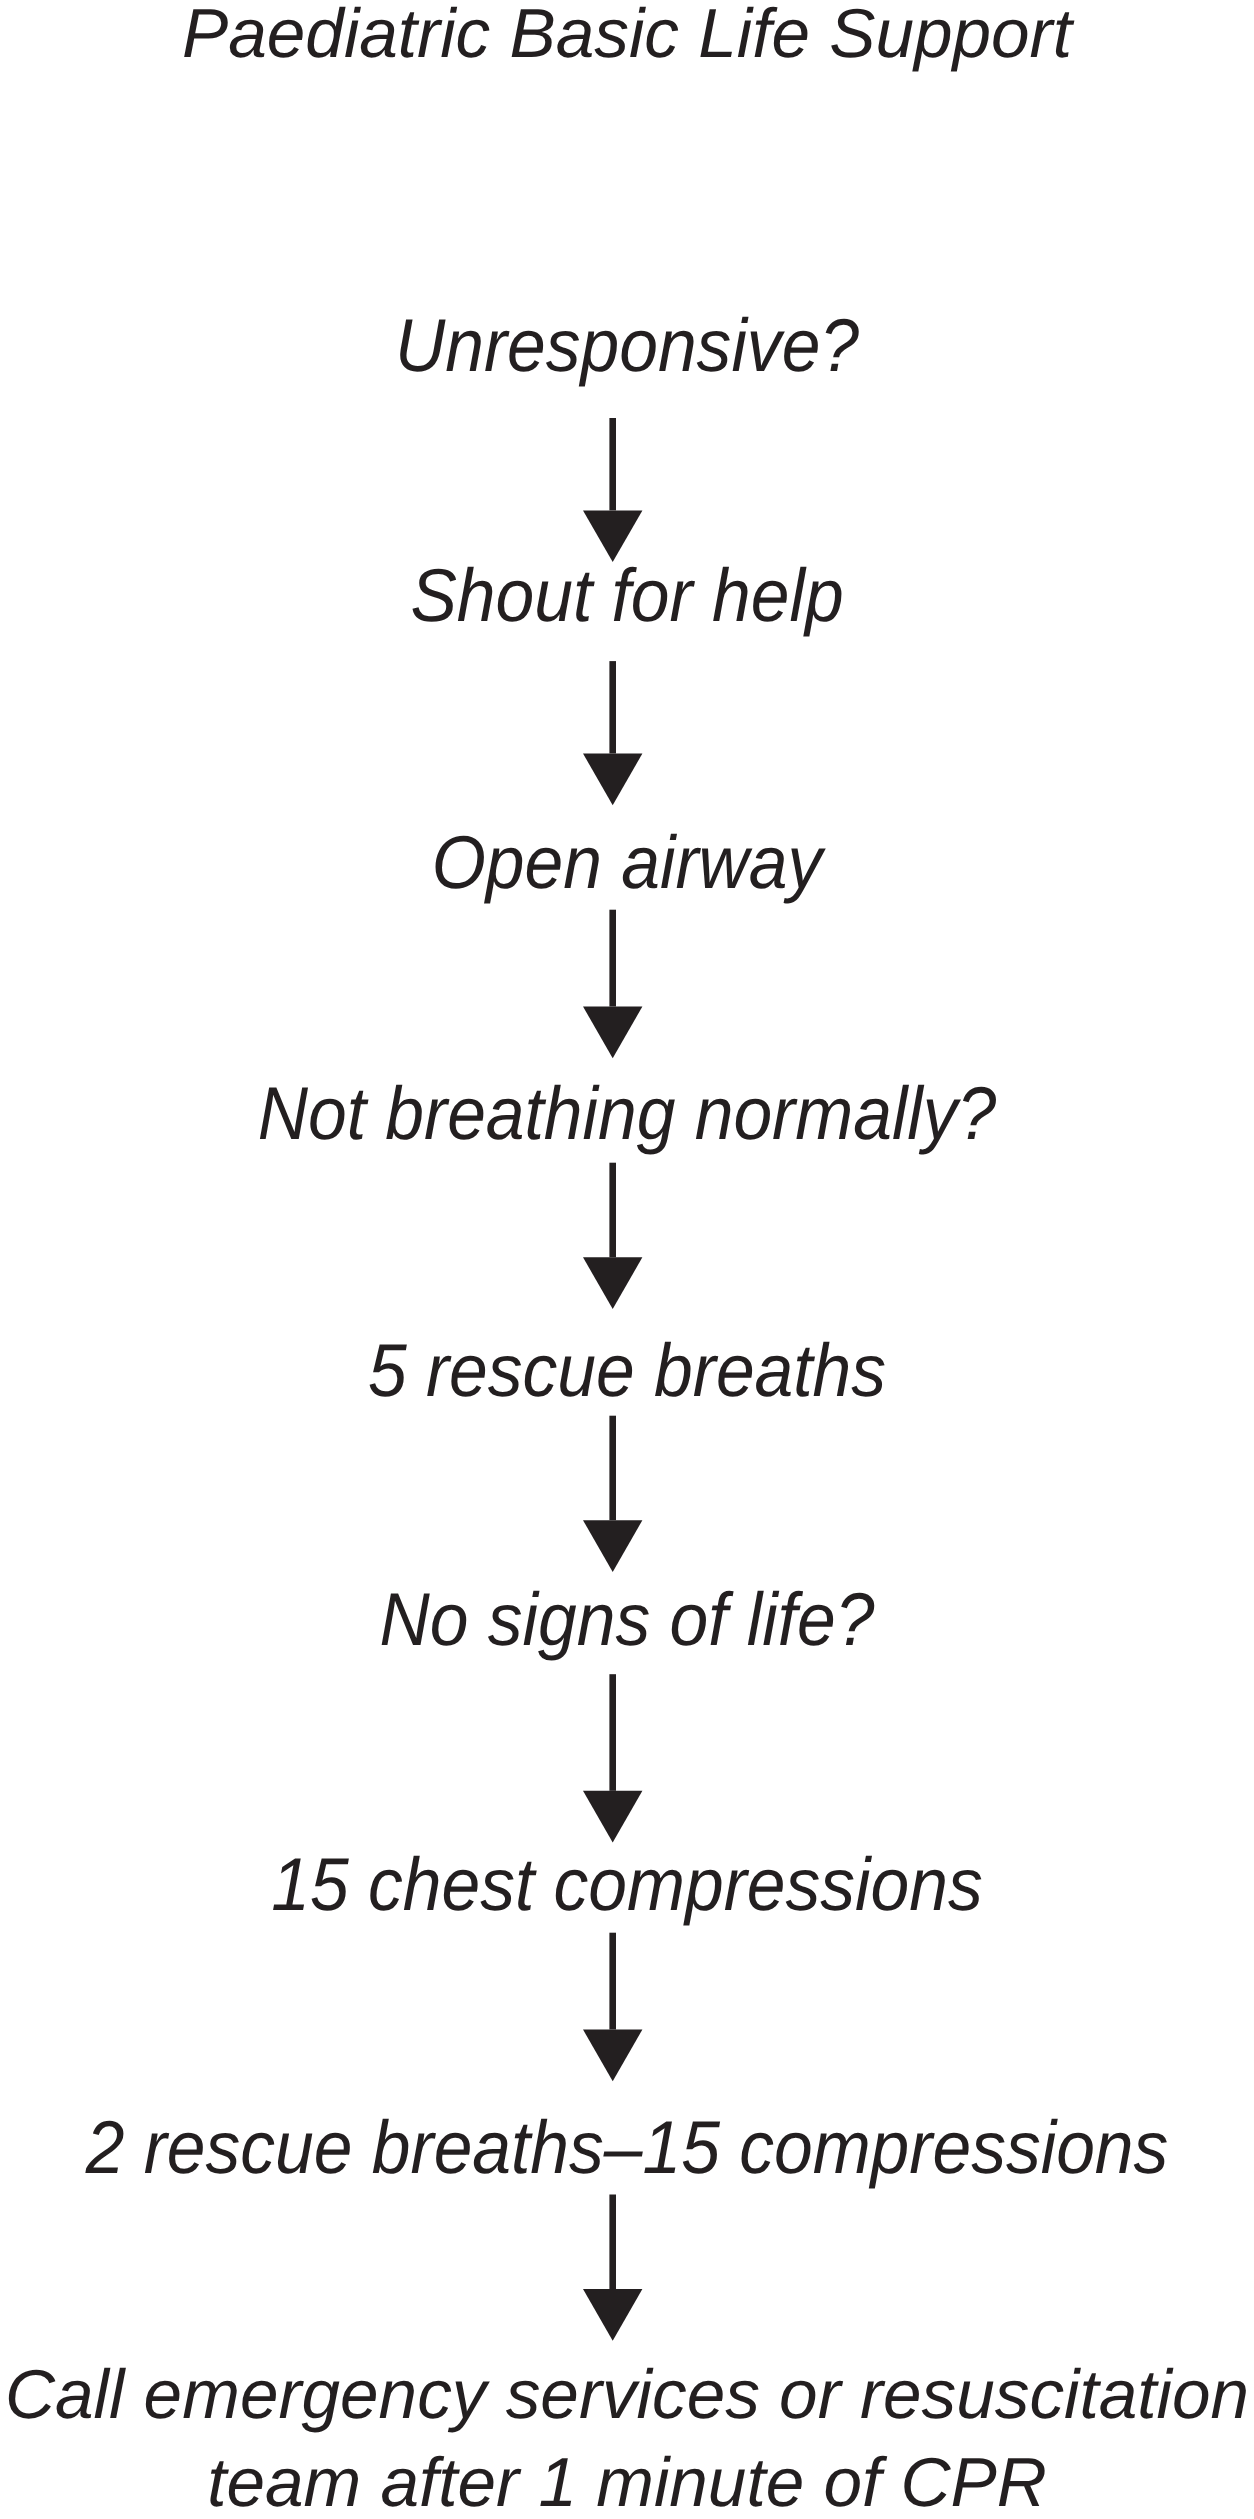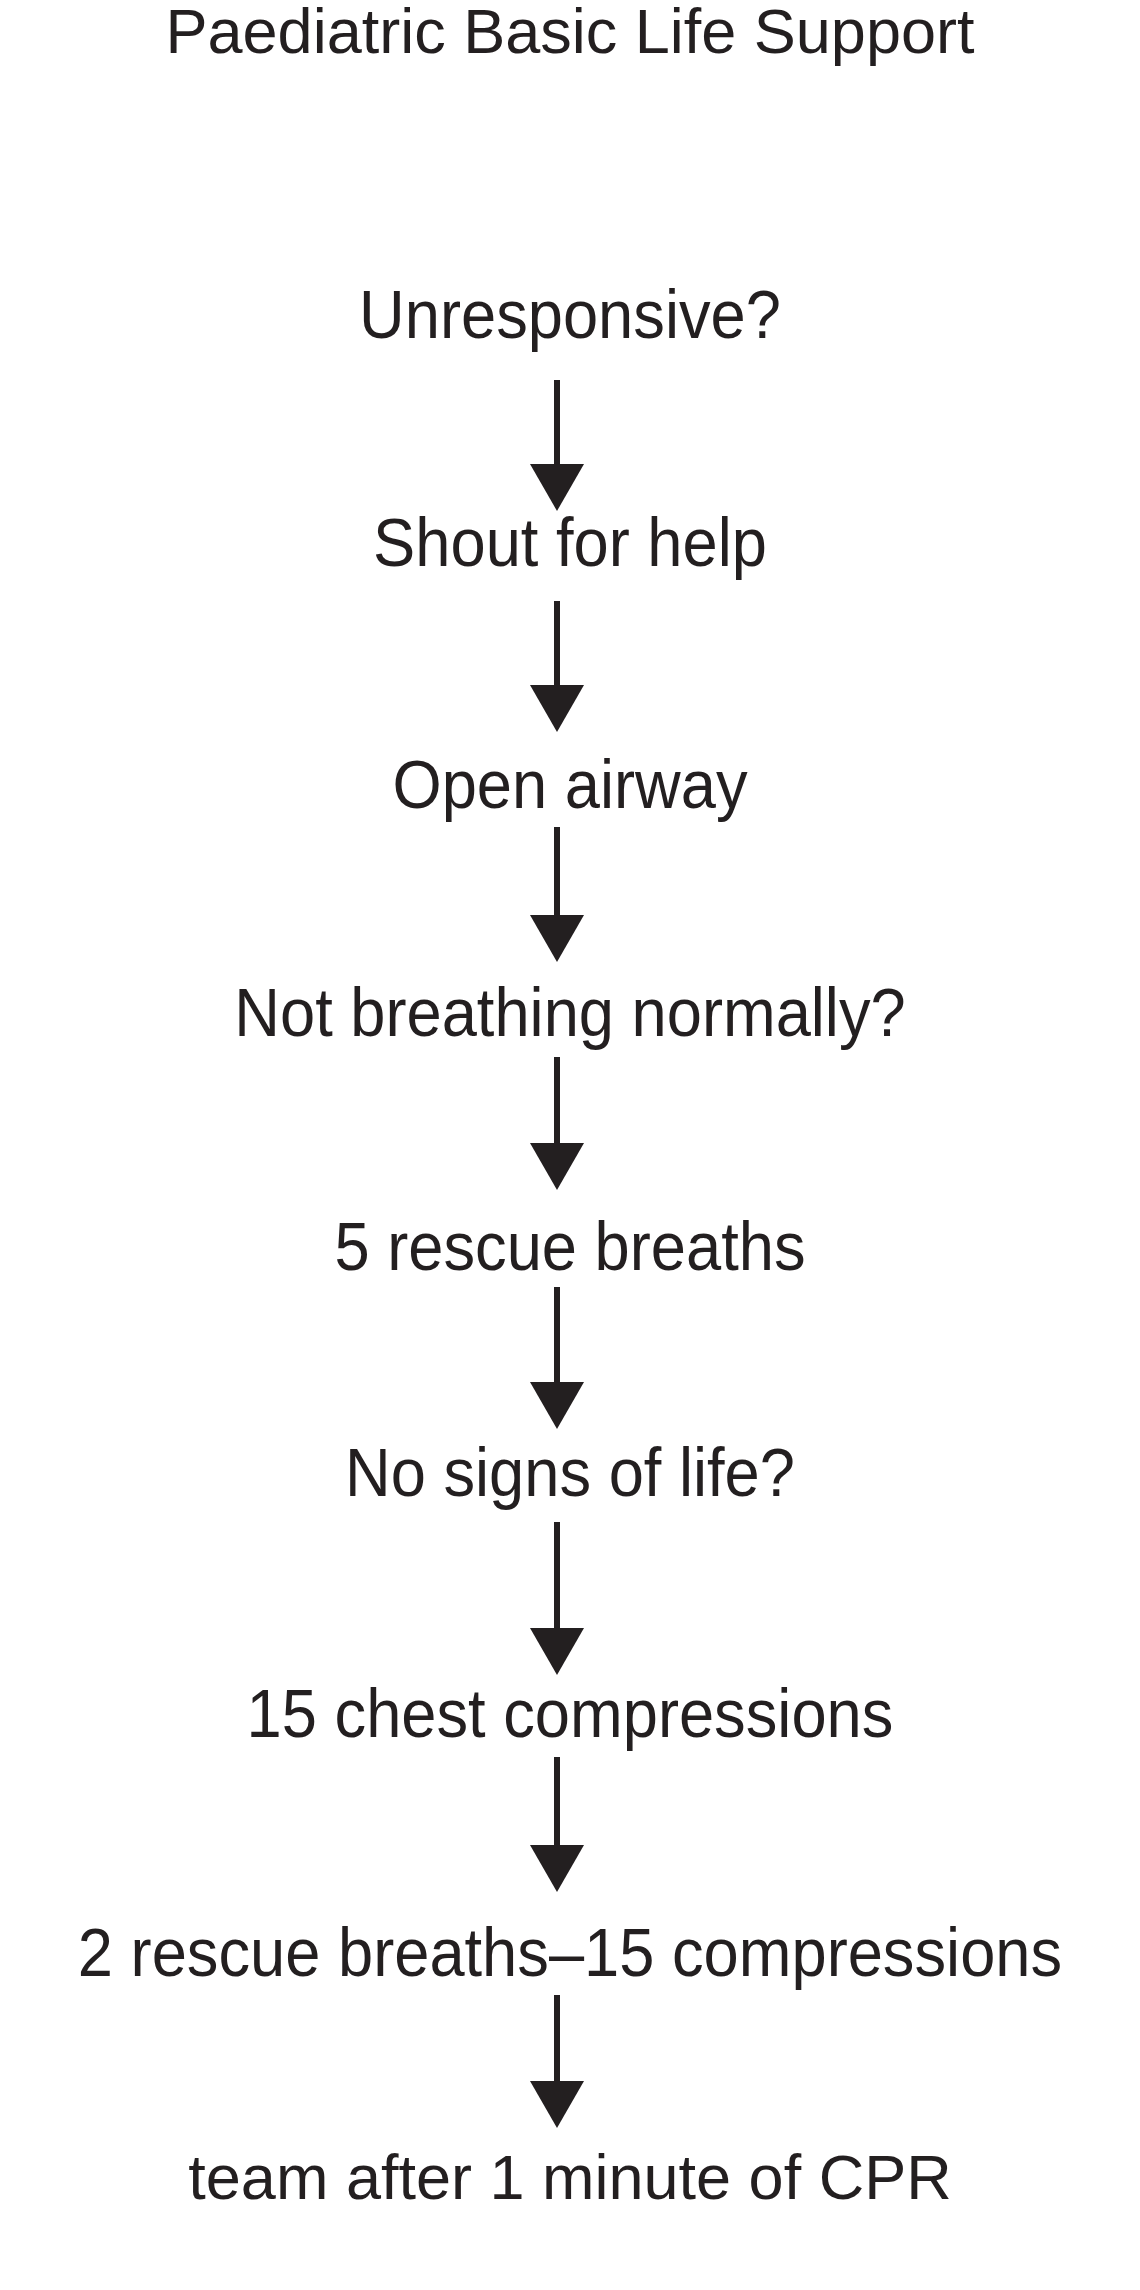--- a/index.html
+++ b/index.html
@@ -9,20 +9,21 @@
     width: 1140px; height: 2290px;
     background: var(--bg);
     font-family: "Liberation Sans", "DejaVu Sans", sans-serif;
   }
   .page {
     position: relative;
     width: 1140px; height: 2290px;
     overflow: hidden;
     background: var(--bg);
     color: var(--ink);
+    font-style: italic;
   }
   .title {
     position: absolute; top: 0; left: 0; width: 1140px;
     margin: 0;
     text-align: center;
     font-size: 63px; line-height: 63px; font-weight: 400;
     color: var(--ink);
     white-space: nowrap;
   }
   .step {
@@ -126,16 +127,17 @@
   </div>
 
   <div class="step" id="step-8">2 rescue breaths–15 compressions</div>
 
   <div class="arrow" id="arrow-8">
     <div class="shaft"></div>
     <div class="head"></div>
   </div>
 
   <div class="final-step" id="step-9">
+    <div>Call emergency services or resuscitation</div>
     <div>team after 1 minute of CPR</div>
   </div>
 
 </div>
 
 </body></html>

